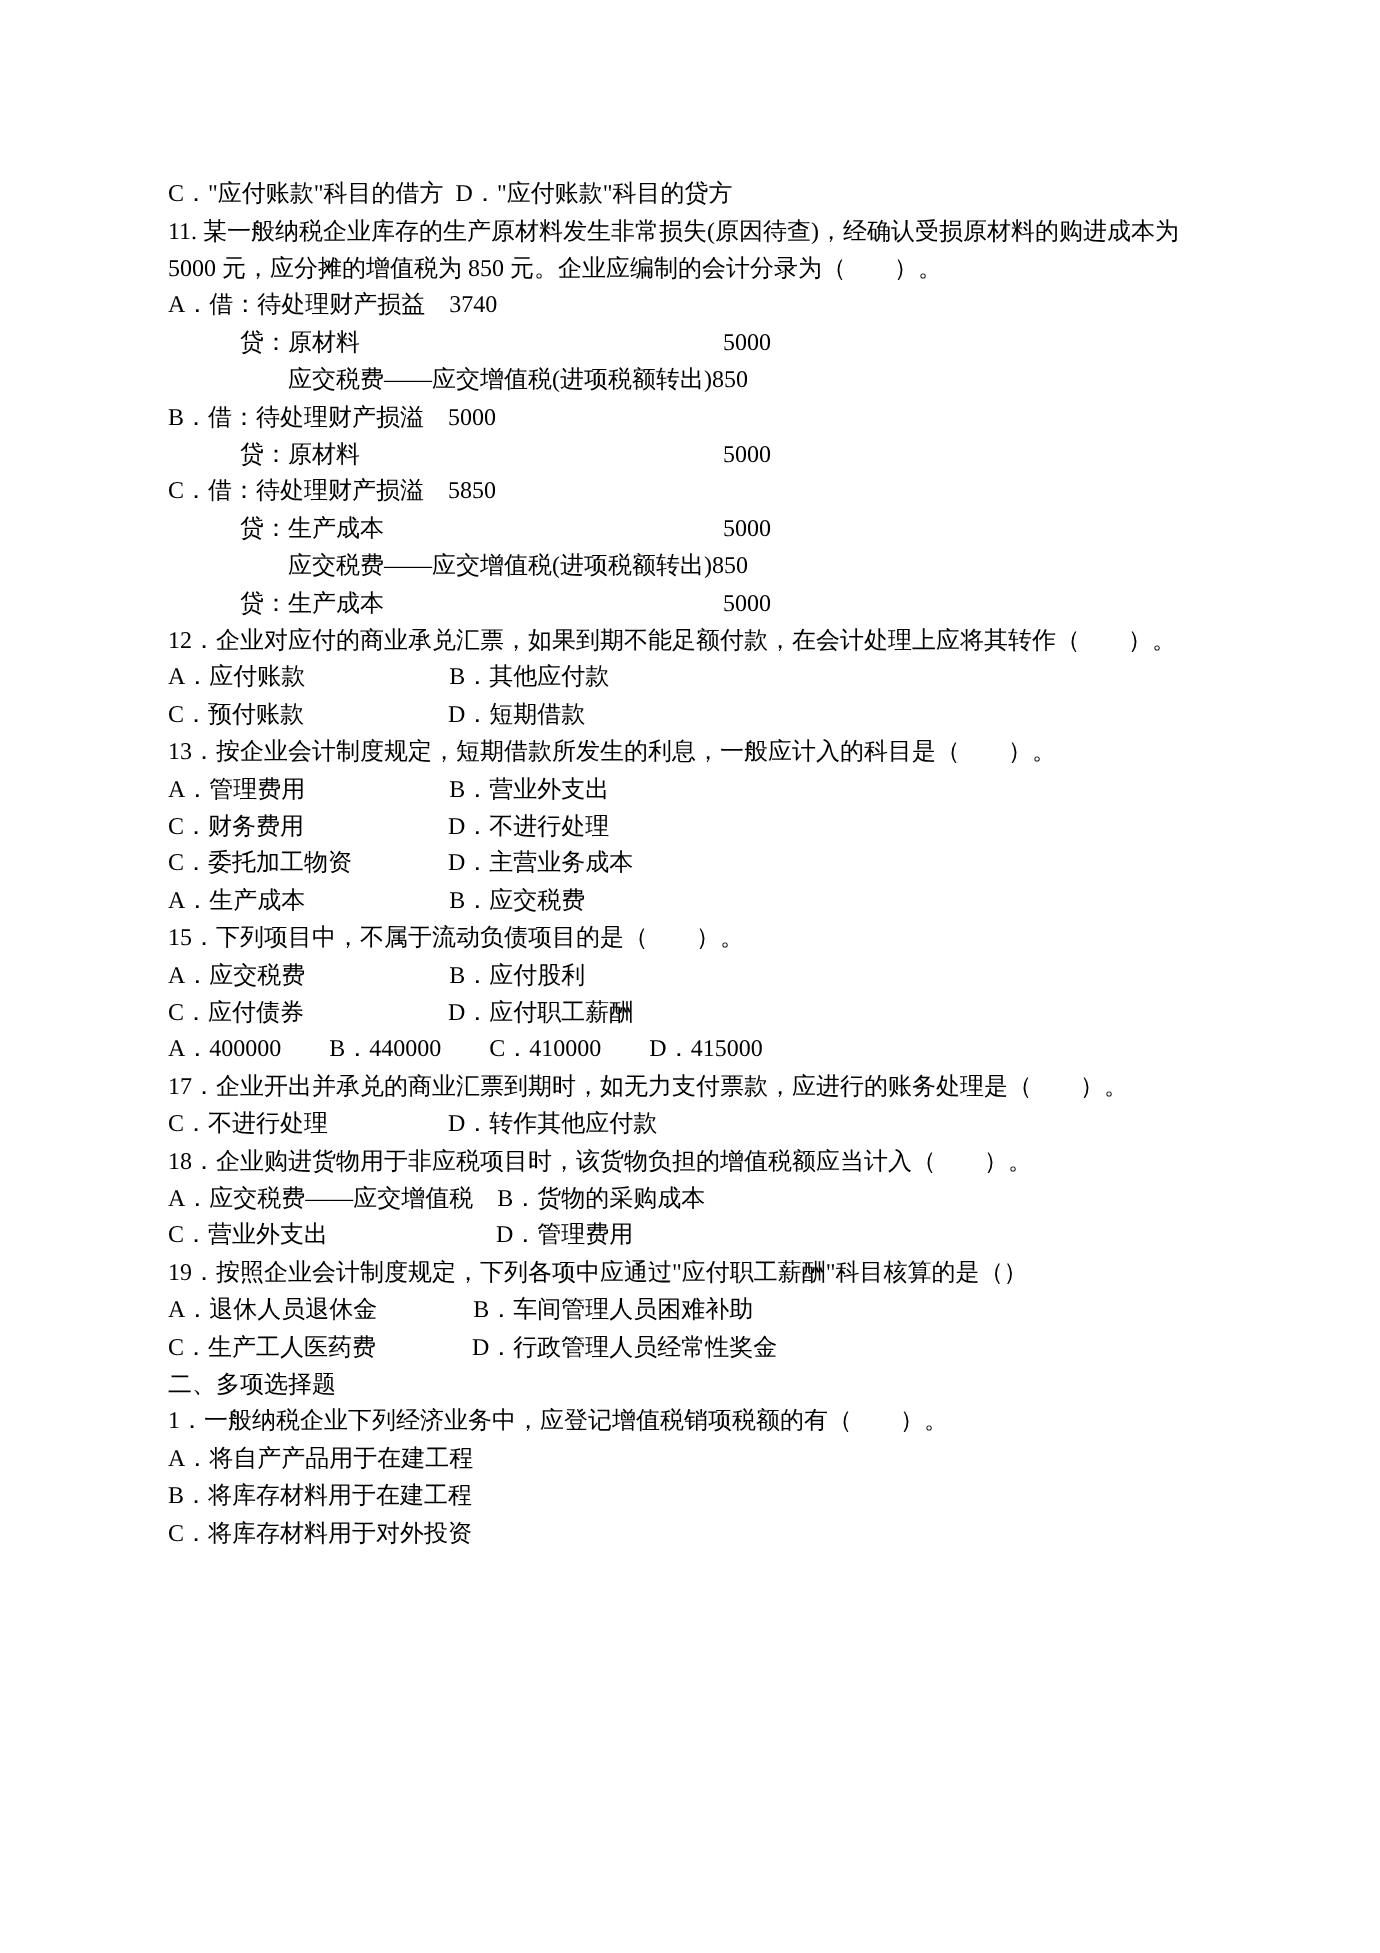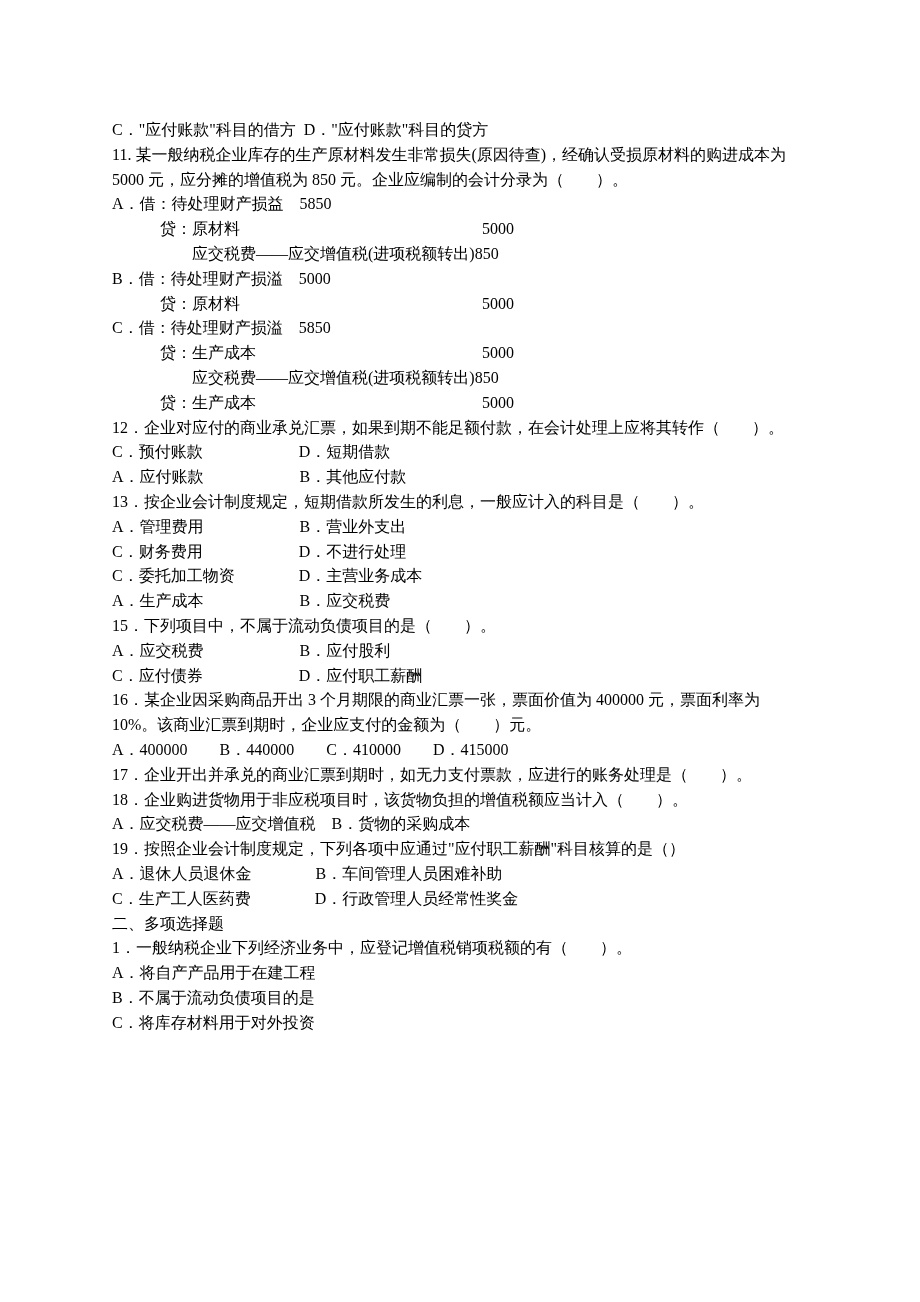--- a/index.html
+++ b/index.html
@@ -26,57 +26,58 @@
   }
 </style>
 </head>
 <body>
 
 <div class="page">
 
   <div class="line">C．"应付账款"科目的借方  D．"应付账款"科目的贷方</div>
 
   <div class="line">11. 某一般纳税企业库存的生产原材料发生非常损失(原因待查)，经确认受损原材料的购进成本为 5000 元，应分摊的增值税为 850 元。企业应编制的会计分录为（　　）。</div>
-  <div class="line">A．借：待处理财产损益　5850</div>
+  <div class="line">A．借：待处理财产损益　3740</div>
   <div class="line"><span class="num-col">　　　贷：原材料</span><span>5000</span></div>
   <div class="line">　　　　　应交税费——应交增值税(进项税额转出)850</div>
   <div class="line">B．借：待处理财产损溢　5000</div>
   <div class="line"><span class="num-col">　　　贷：原材料</span><span>5000</span></div>
   <div class="line">C．借：待处理财产损溢　5850</div>
   <div class="line"><span class="num-col">　　　贷：生产成本</span><span>5000</span></div>
   <div class="line">　　　　　应交税费——应交增值税(进项税额转出)850</div>
   <div class="line"><span class="num-col">　　　贷：生产成本</span><span>5000</span></div>
 
   <div class="line">12．企业对应付的商业承兑汇票，如果到期不能足额付款，在会计处理上应将其转作（　　）。</div>
+  <div class="line">A．应付账款　　　　　　B．其他应付款</div>
   <div class="line">C．预付账款　　　　　　D．短期借款</div>
-  <div class="line">A．应付账款　　　　　　B．其他应付款</div>
 
   <div class="line">13．按企业会计制度规定，短期借款所发生的利息，一般应计入的科目是（　　）。</div>
   <div class="line">A．管理费用　　　　　　B．营业外支出</div>
   <div class="line">C．财务费用　　　　　　D．不进行处理</div>
 
   <div class="line">C．委托加工物资　　　　D．主营业务成本</div>
   <div class="line">A．生产成本　　　　　　B．应交税费</div>
 
   <div class="line">15．下列项目中，不属于流动负债项目的是（　　）。</div>
   <div class="line">A．应交税费　　　　　　B．应付股利</div>
   <div class="line">C．应付债券　　　　　　D．应付职工薪酬</div>
 
-  <div class="line">16．某企业因采购商品开出 3 个月期限的商业汇票一张，票面价值为 400000 元，票面利率为 10%。该商业汇票到期时，企业应支付的金额为（　　）元。</div>
   <div class="line">A．400000　　B．440000　　C．410000　　D．415000</div>
 
   <div class="line">17．企业开出并承兑的商业汇票到期时，如无力支付票款，应进行的账务处理是（　　）。</div>
+  <div class="line">C．不进行处理　　　　　D．转作其他应付款</div>
 
   <div class="line">18．企业购进货物用于非应税项目时，该货物负担的增值税额应当计入（　　）。</div>
   <div class="line">A．应交税费——应交增值税　B．货物的采购成本</div>
+  <div class="line">C．营业外支出　　　　　　　D．管理费用</div>
 
   <div class="line">19．按照企业会计制度规定，下列各项中应通过"应付职工薪酬"科目核算的是（）</div>
   <div class="line">A．退休人员退休金　　　　B．车间管理人员困难补助</div>
   <div class="line">C．生产工人医药费　　　　D．行政管理人员经常性奖金</div>
 
   <div class="line">二、多项选择题</div>
 
   <div class="line">1．一般纳税企业下列经济业务中，应登记增值税销项税额的有（　　）。</div>
   <div class="line">A．将自产产品用于在建工程</div>
-  <div class="line">B．不属于流动负债项目的是</div>
+  <div class="line">B．将库存材料用于在建工程</div>
   <div class="line">C．将库存材料用于对外投资</div>
 
 </div>
 
 </body></html>

